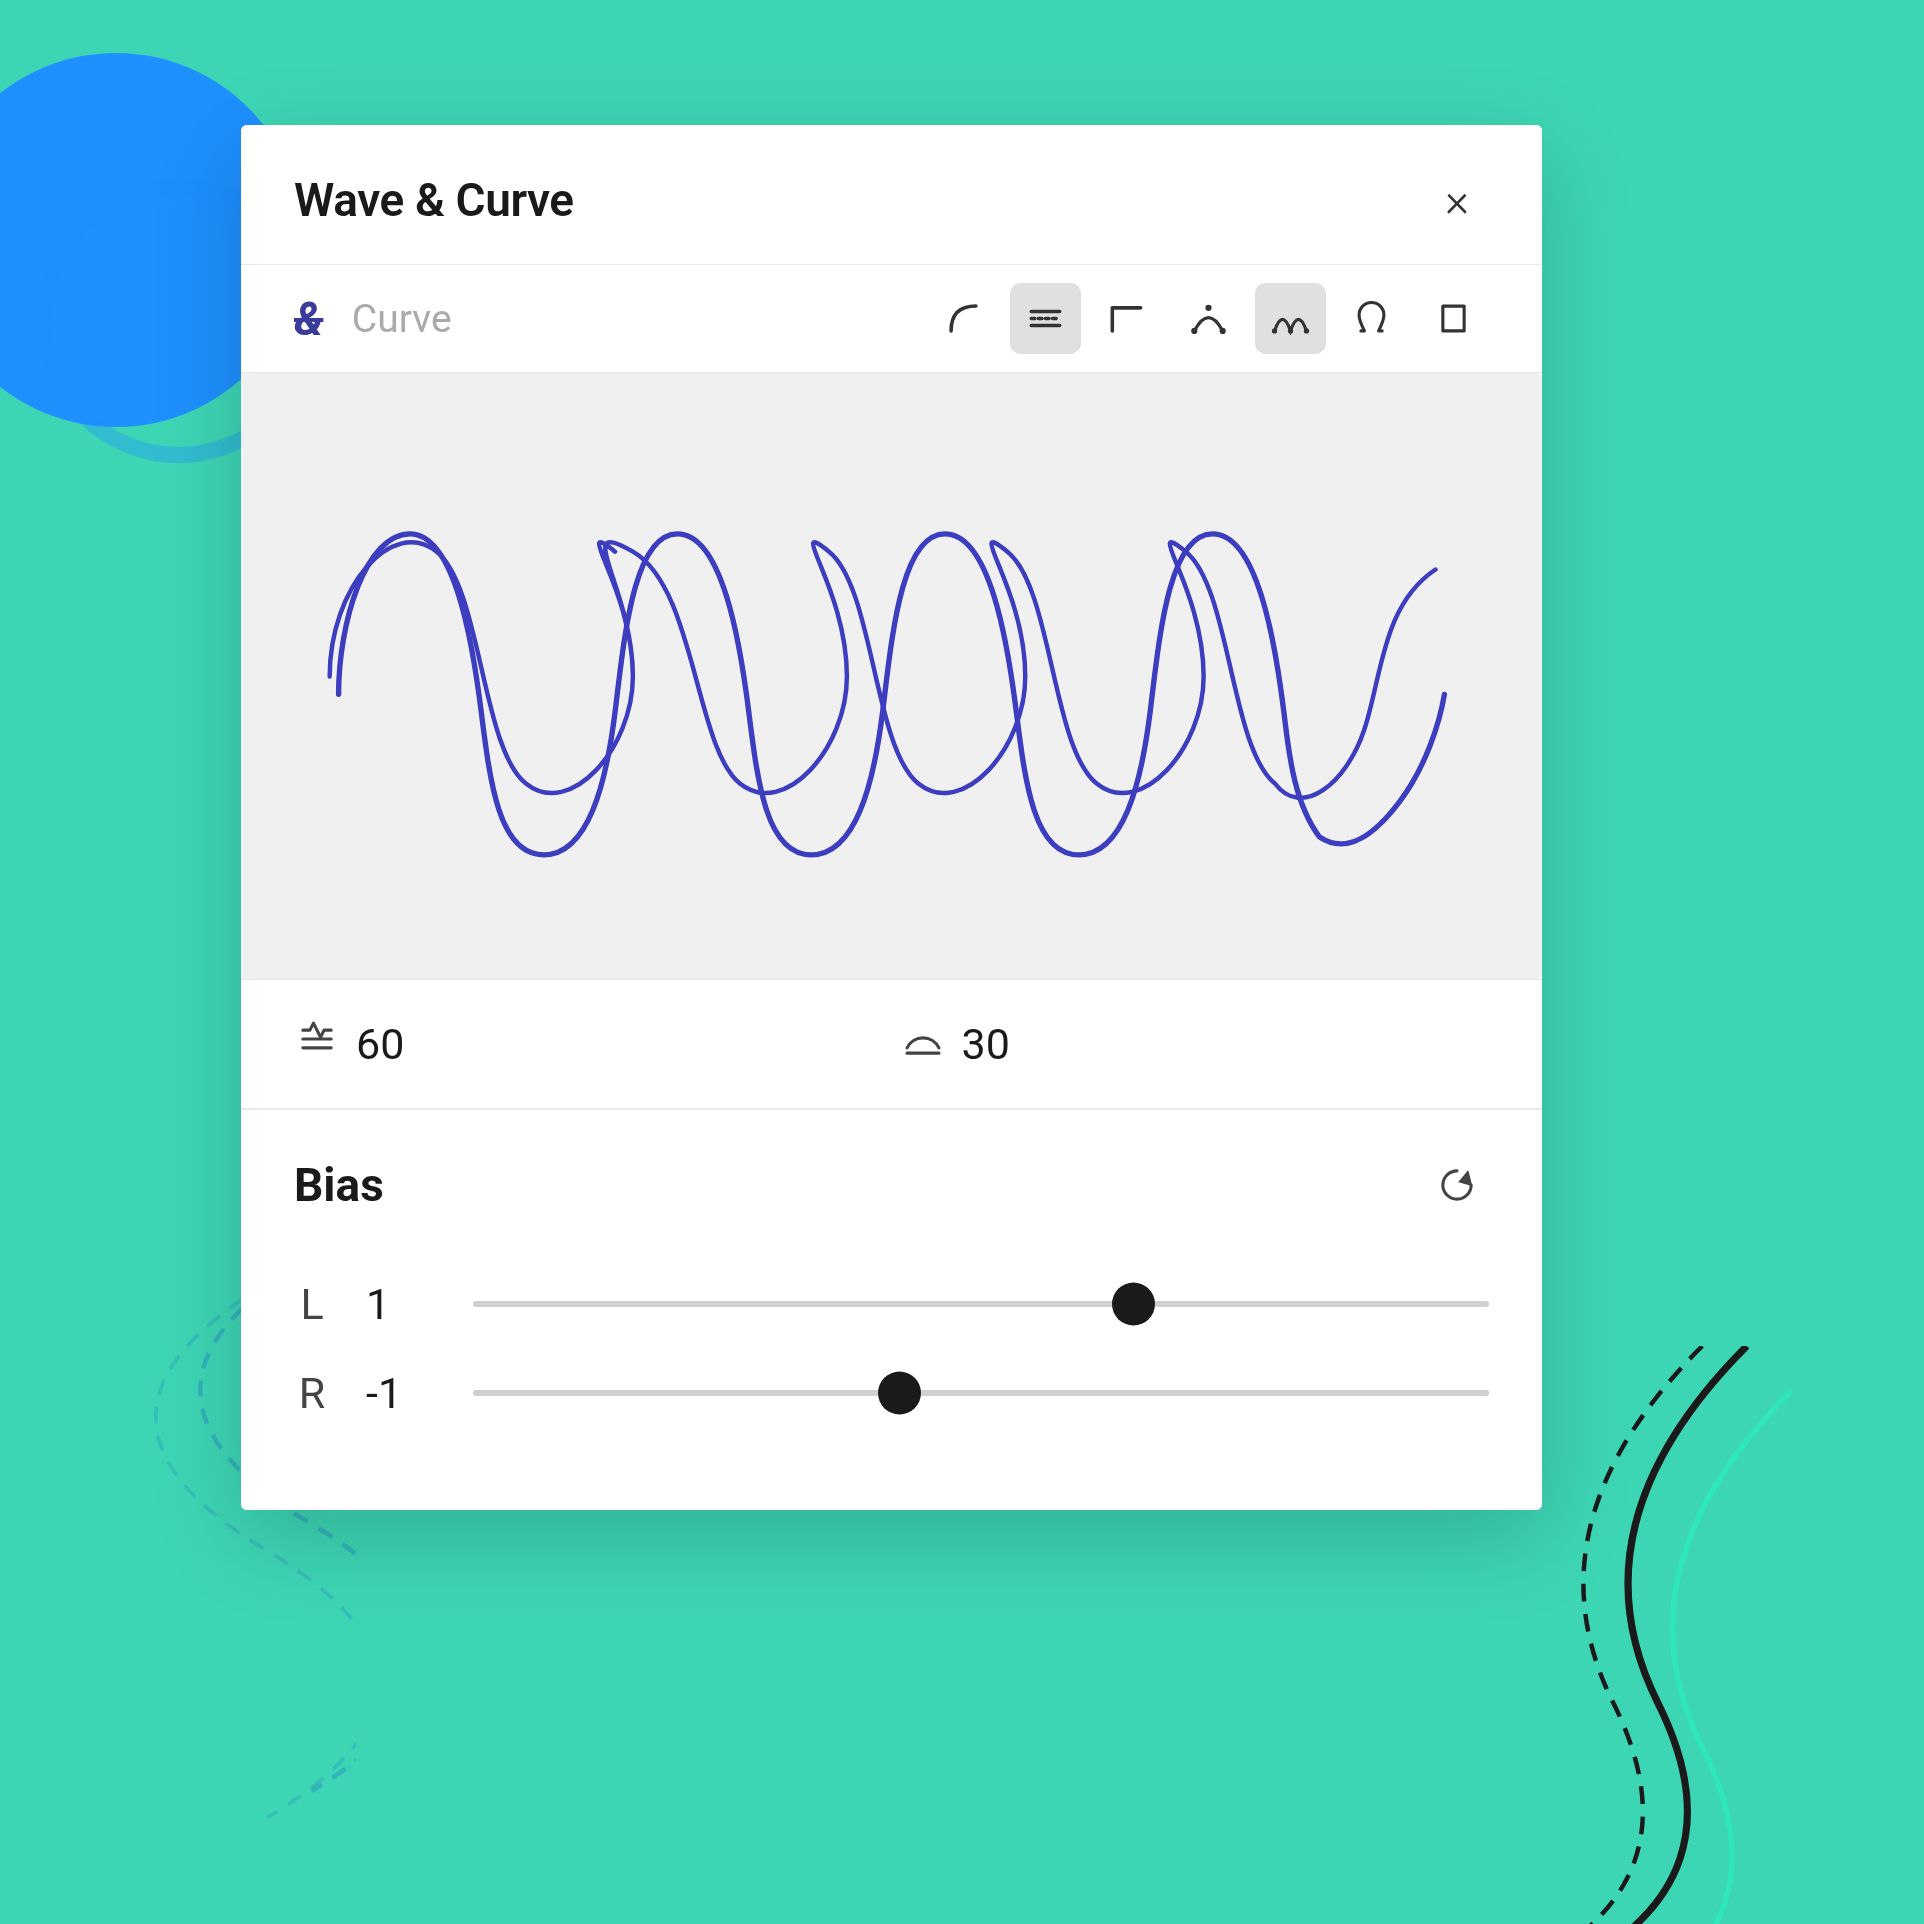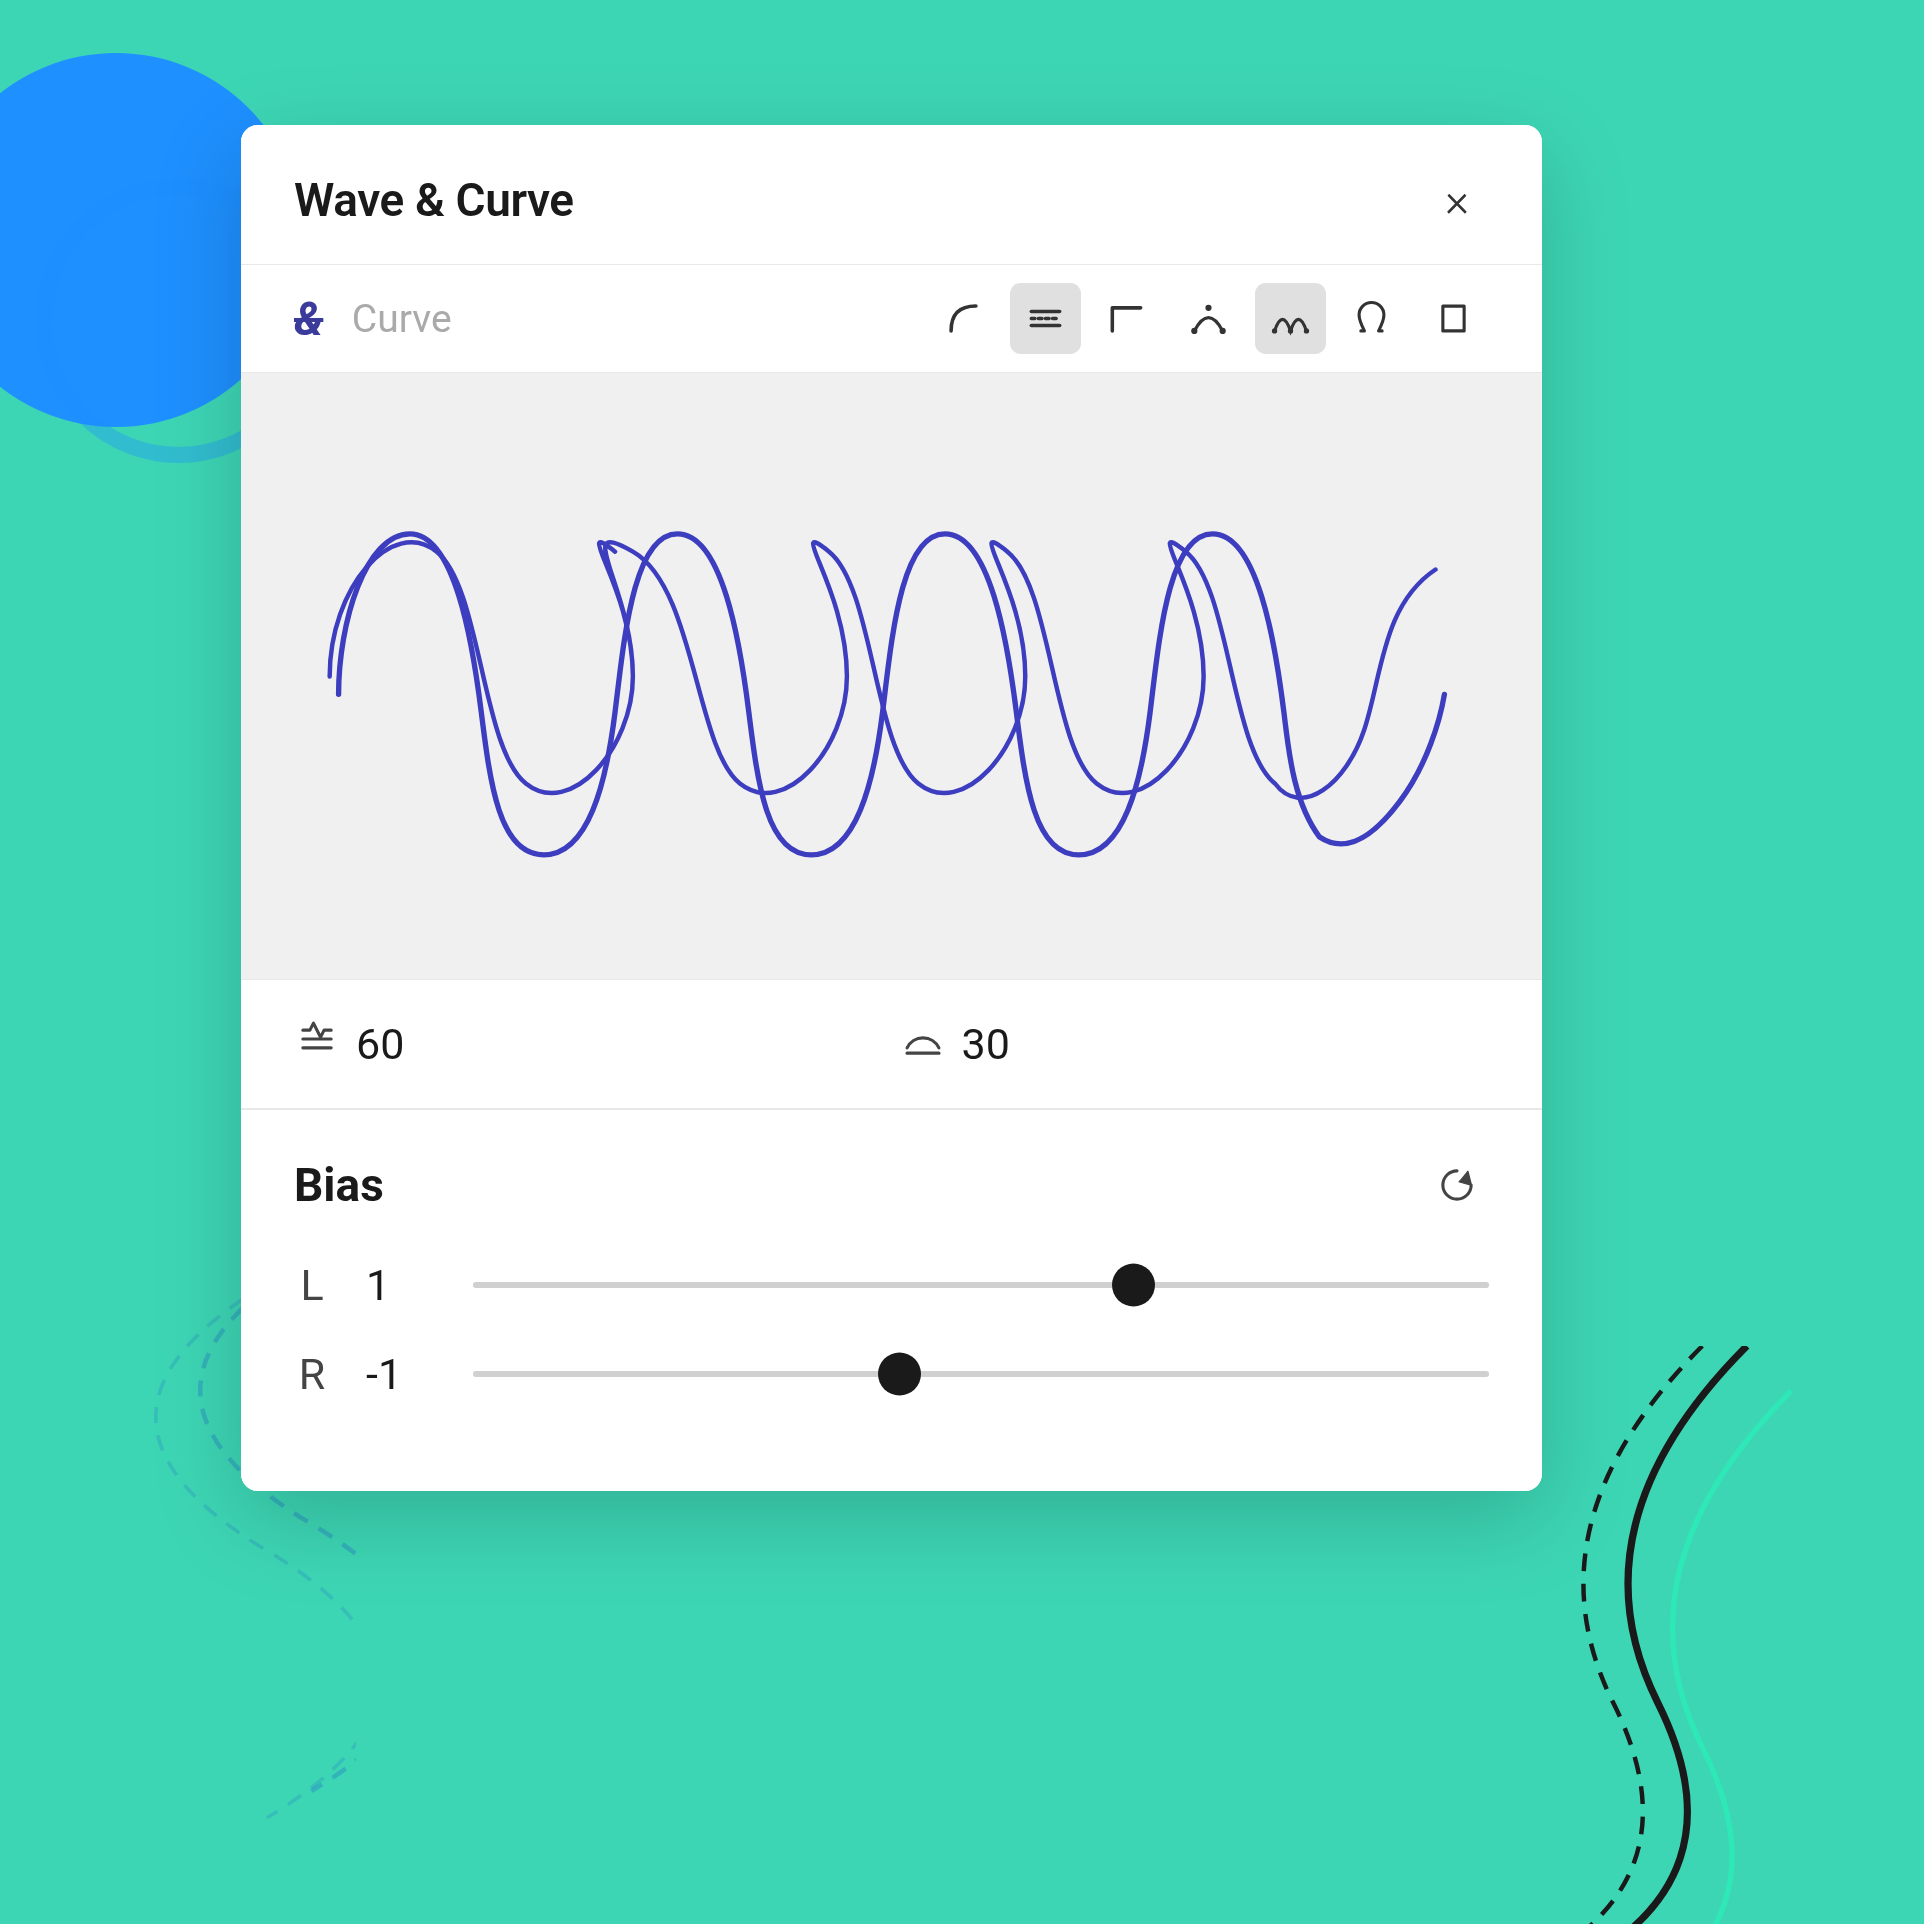--- a/index.html
+++ b/index.html
@@ -34,21 +34,21 @@
       left: 36px;
     }
 
     
     .dialog {
       position: absolute;
       top: 125px;
       left: 241px;
       width: 1301px;
       background: #ffffff;
-      border-radius: 17px;
+      border-radius: 6px;
       box-shadow: 0 27px 89px rgba(0,0,0,0.18);
       overflow: hidden;
     }
 
     
     .title-bar {
       display: flex;
       align-items: center;
       justify-content: space-between;
       padding: 43px 53px 32px 53px;
@@ -172,21 +172,21 @@
     .bias-section {
       padding: 43px 53px 53px 53px;
       background: #ffffff;
       border-top: 2.7px solid #e8e8e8;
     }
 
     .bias-header {
       display: flex;
       align-items: center;
       justify-content: space-between;
-      margin-bottom: 43px;
+      margin-bottom: 62px;
     }
 
     .bias-title {
       font-size: 46px;
       font-weight: 700;
       color: #1a1a1a;
     }
 
     .bias-reset-btn {
       width: 64px;

